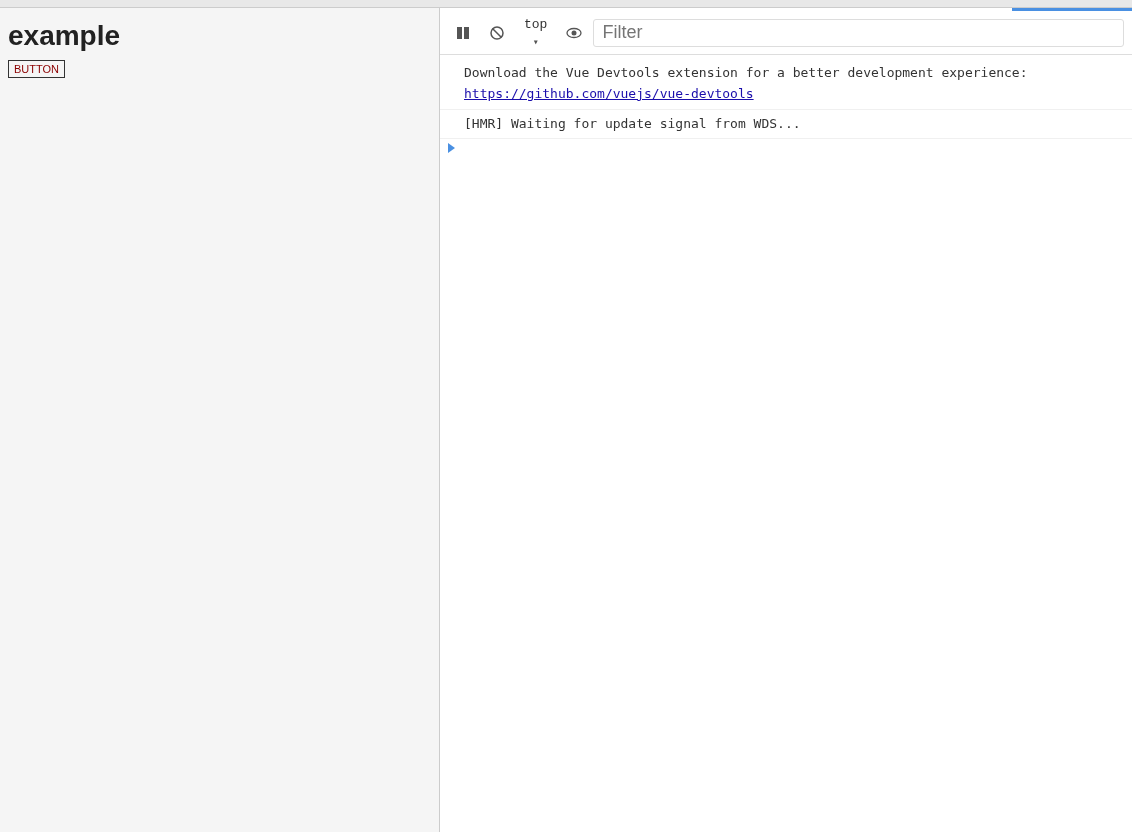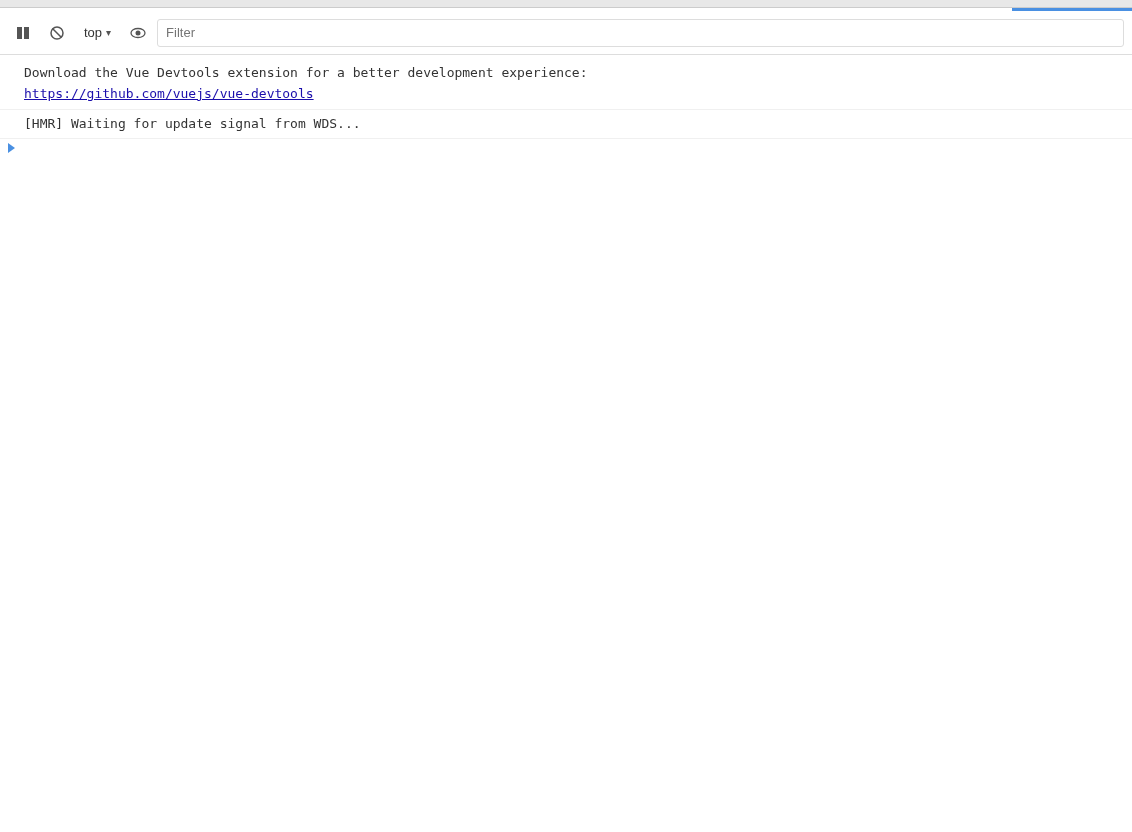--- a/index.html
+++ b/index.html
@@ -102,36 +102,37 @@
     .context-dropdown {
       display: flex;
       align-items: center;
       gap: 4px;
       padding: 3px 8px;
       border: none;
       background: transparent;
       cursor: pointer;
       font-size: 13px;
       color: #333;
-      font-family: Liberation Sans, sans-serif;
+      font-family: Liberation Mono, monospace;
       border-radius: 3px;
+      flex-direction: column;
     }
 
     .context-dropdown .chevron {
       font-size: 10px;
       color: #555;
     }
 
     .filter-input {
       flex: 1;
       height: 28px;
       border: 1px solid #ddd;
       border-radius: 3px;
       padding: 0 8px;
-      font-size: 13px;
+      font-size: 18px;
       font-family: Arial, sans-serif;
       color: #a21caf;
       outline: none;
       background: #fff;
     }
 
     
     .console-log {
       flex: 1;
       overflow-y: auto;
@@ -176,20 +177,24 @@
       cursor: pointer;
     }
   </style>
 </head>
 <body>
 
 <div class="top-bar"></div>
 
 <div class="main-area">
 
+  <div class="left-panel">
+    <div class="app-title">example</div>
+    <div class="button-preview">BUTTON</div>
+  </div>
 
   <div class="right-panel">
 
     <div style="height:3px; background:#4a90e2; width:120px; margin-left:auto;"></div>
 
     <div class="console-toolbar">
 
       <button class="toolbar-btn" title="Run">
         <svg viewBox="0 0 16 16" fill="none" xmlns="http://www.w3.org/2000/svg">
           <rect x="2" y="2" width="5" height="12" fill="#555"></rect>

